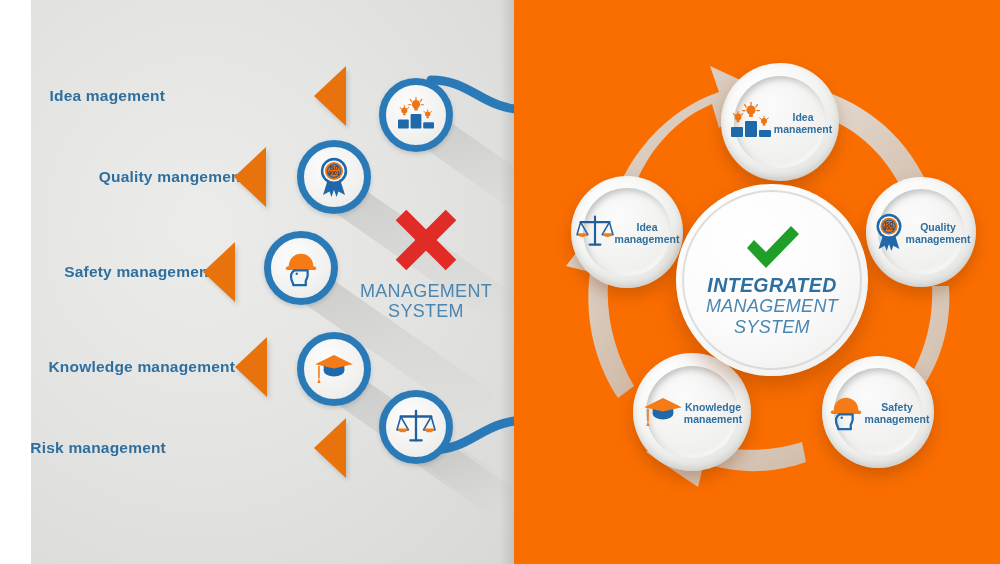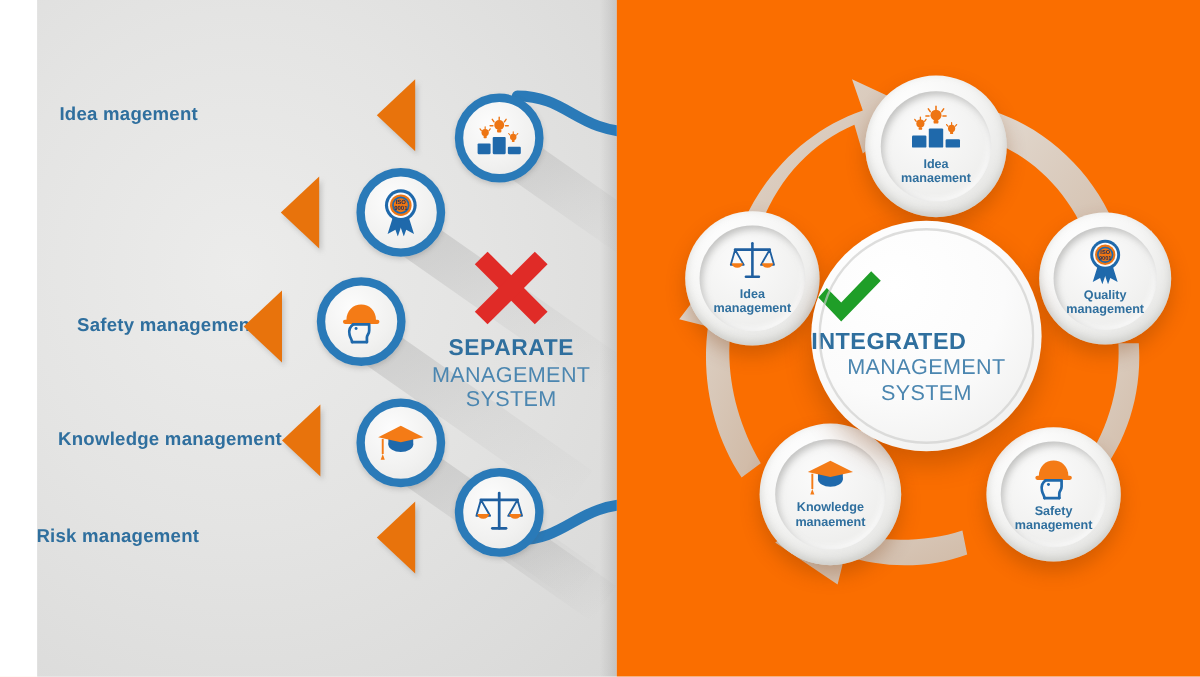--- a/index.html
+++ b/index.html
@@ -81,36 +81,36 @@
       radial-gradient(circle at 34% 26%, #ffffff 0%, #f6f6f5 42%, #e6e6e4 78%, #d9d9d7 100%);
     box-shadow:0 8px 16px rgba(120,50,0,.30), inset 0 -3px 7px rgba(170,170,165,.45);
     transform:translate(-50%,-50%);
     z-index:3;
   }
   .bubble .inner{
     position:absolute;border-radius:50%;
     left:11%;top:11%;right:11%;bottom:11%;
     background:radial-gradient(circle at 40% 32%, #fbfbfb 0%, #f2f2f1 55%, #e9e9e7 100%);
     box-shadow:inset 2px 3px 6px rgba(150,150,148,.55), inset -2px -2px 5px rgba(255,255,255,.9);
-    display:flex;flex-direction:column;align-items:center;justify-content:center;
+    display:flex;flex-direction:row;align-items:center;justify-content:center;
   }
   .bubble .blabel{
     color:#2f6f9e;font-weight:bold;font-size:10.5px;line-height:1.12;text-align:center;
     margin-top:4px;white-space:pre-line;
   }
   .bubble .bic{display:flex;align-items:center;justify-content:center;}
 
   
   #center-bubble{
     position:absolute;left:258px;top:280px;width:192px;height:192px;border-radius:50%;
     transform:translate(-50%,-50%);
     background:radial-gradient(circle at 36% 28%, #ffffff 0%, #fbfbfb 50%, #f0f0ef 82%, #e7e7e5 100%);
     box-shadow:0 10px 22px rgba(120,50,0,.33);
     z-index:5;
-    display:flex;flex-direction:column;justify-content:center;
+    display:flex;flex-direction:column;align-items:center;justify-content:center;font-style:italic;
   }
   #center-bubble .ring{
     position:absolute;left:6px;top:6px;right:6px;bottom:6px;border-radius:50%;
     box-shadow:inset 0 0 0 2px rgba(205,205,203,.65);
   }
   #check{width:62px;height:48px;display:block;margin-bottom:4px;}
   #center-bubble .c-strong{color:#2f6f9e;font-weight:bold;font-size:19.5px;letter-spacing:.4px;line-height:1.1;}
   #center-bubble .c-light{color:#4b86b0;font-size:18px;letter-spacing:.3px;line-height:1.13;text-align:center;}
 </style>
 </head>
@@ -153,20 +153,21 @@
 
           <g fill="#1f69ab">
             <rect x="16" y="19" width="12" height="16" rx="1"></rect>
             <rect x="2" y="25" width="12" height="10" rx="1"></rect>
             <rect x="30" y="28" width="12" height="7" rx="1"></rect>
           </g>
         </svg>
       </div>
     </div>
 
+    <div class="row-label" style="right:268px;top:177px;">Quality mangement</div>
     <div class="tri" style="left:203px;top:177px;"></div>
     <div class="node" style="left:303px;top:177px;">
       <div class="ic">
         <svg width="36" height="40" viewBox="0 0 36 40">
           <path d="M12 22 L7 38 L13.5 34.5 L15.5 40 L20 27z" fill="#1f69ab"></path>
           <path d="M24 22 L29 38 L22.5 34.5 L20.5 40 L16 27z" fill="#1f69ab"></path>
           <circle cx="18" cy="14" r="13.2" fill="#1f69ab"></circle>
           <circle cx="18" cy="14" r="10.6" fill="#fafafa"></circle>
           <circle cx="18" cy="14" r="9" fill="#ee7513"></circle>
           <circle cx="18" cy="14" r="7.2" fill="#1f69ab"></circle>
@@ -222,21 +223,20 @@
       </div>
     </div>
 
     <div id="separate-block">
       <svg id="x-mark" viewBox="0 0 70 70">
         <g stroke="#e02b27" stroke-width="15" stroke-linecap="butt">
           <line x1="10" y1="10" x2="60" y2="60"></line>
           <line x1="60" y1="10" x2="10" y2="60"></line>
         </g>
       </svg>
-      <div class="cap-strong">SEPARATE</div>
       <div class="cap-light">MANAGEMENT</div>
       <div class="cap-light">SYSTEM</div>
     </div>
 
     <div class="panel-edge"></div>
   </div>
 
   <div id="right-panel">
 
     <svg id="ring-arrows" viewBox="0 0 517 564">

